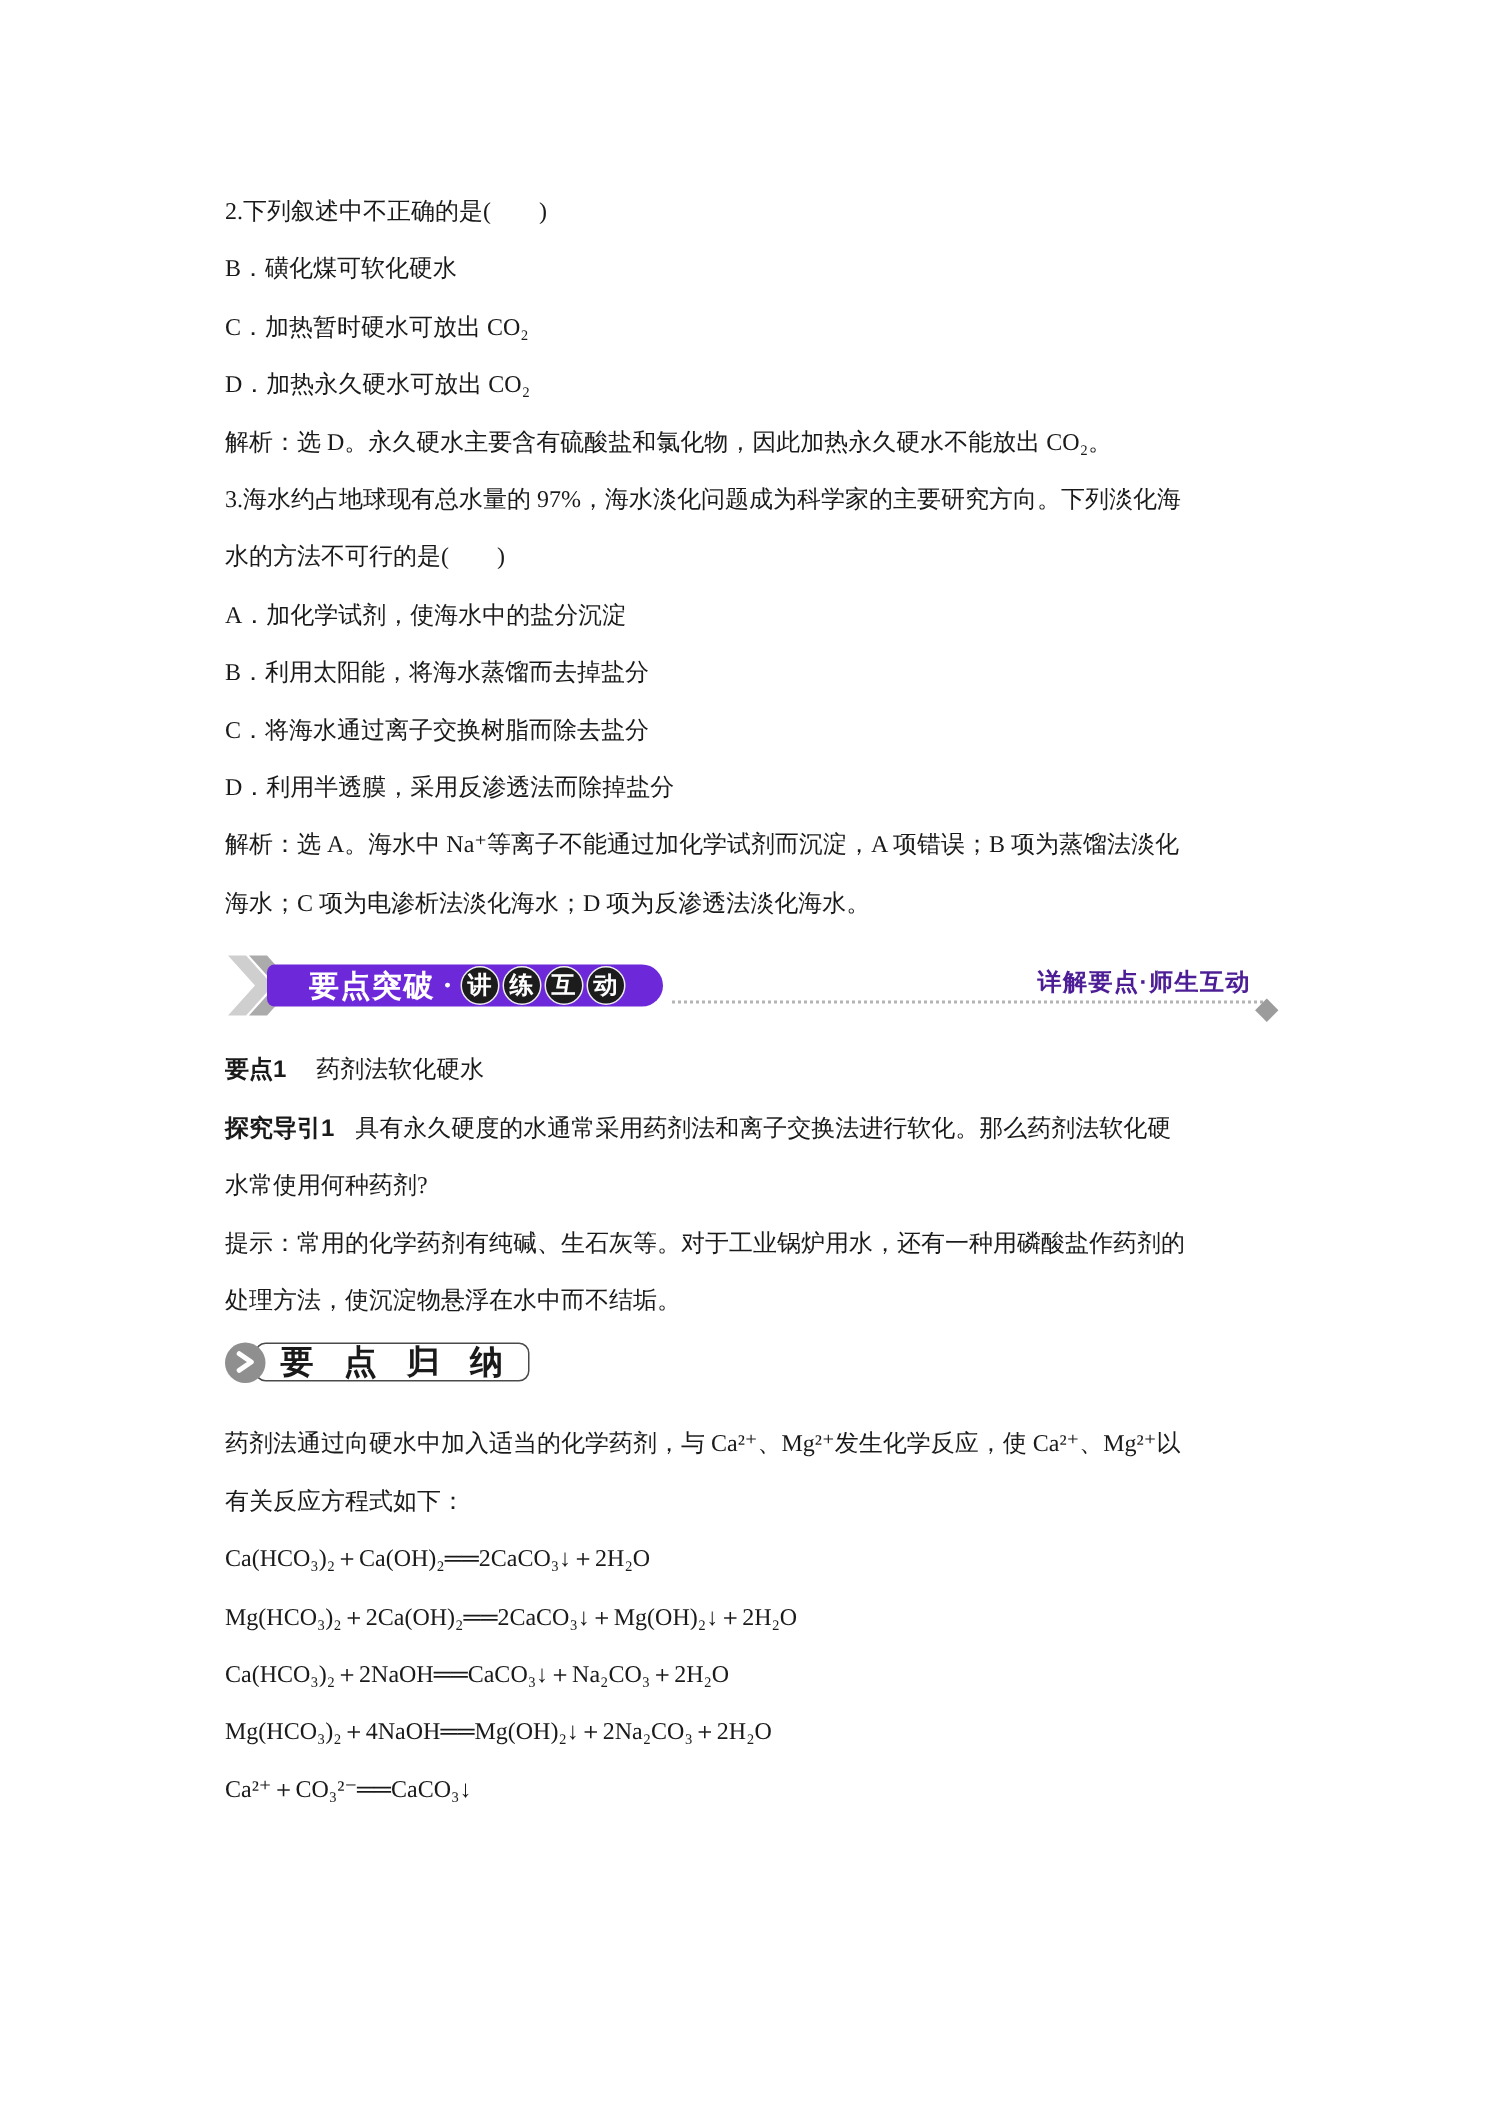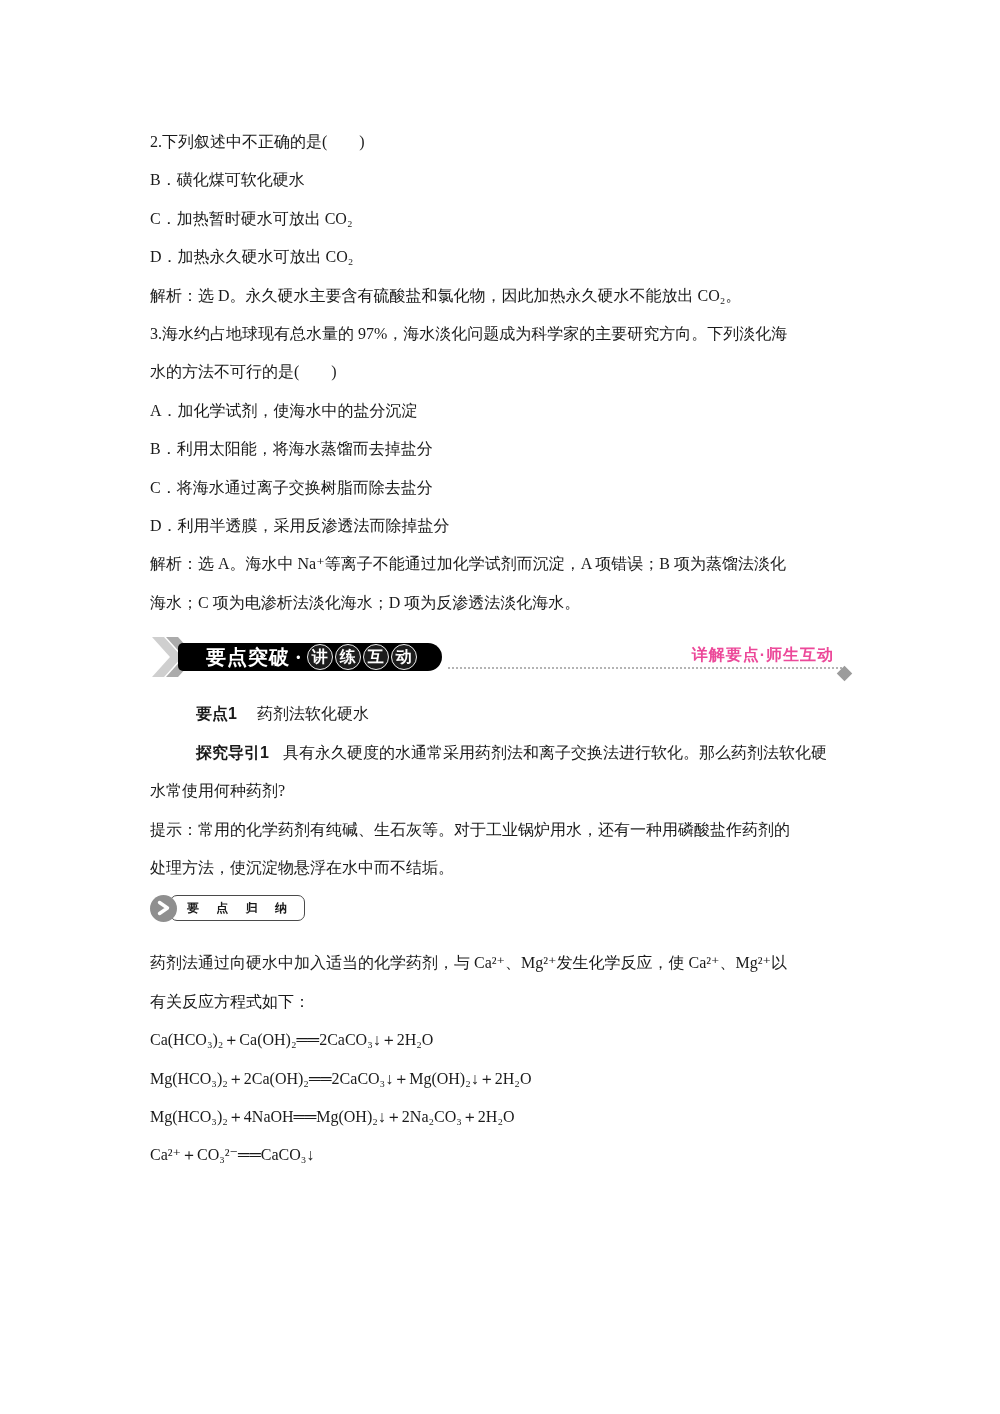--- a/index.html
+++ b/index.html
@@ -2,59 +2,59 @@
 <html><head>
 <meta charset="utf-8">
 <style>
   html,body{margin:0;padding:0;}
   body{
     width:1000px;height:1414px;background:#ffffff;position:relative;overflow:hidden;
     font-family:"Liberation Serif","DejaVu Serif",serif;color:#1a1a1a;
   }
   .content{position:absolute;left:150px;top:123px;width:704px;}
   .ln{font-size:16px;line-height:38.4px;white-space:nowrap;overflow:visible;}
-  .label-bold{font-family:"Liberation Sans","DejaVu Sans",sans-serif;font-weight:bold;margin-left:46px;}
+  .label-bold{font-family:"Liberation Sans","DejaVu Sans",sans-serif;font-weight:bold;}
   .kp-title{margin-left:20px;}
   .inq-text{margin-left:14px;}
 
   
   .banner{position:relative;height:30px;margin:20px 0 23px;}
   .banner-chevrons{position:absolute;left:-2px;top:-6px;width:50px;height:42px;}
   .banner-bar{
-    position:absolute;left:28px;top:1px;width:264px;height:28px;background:#000000;
+    position:absolute;left:28px;top:1px;width:264px;height:28px;background:#6d28d9;
     border-radius:5px 14px 14px 5px;display:flex;align-items:center;padding-left:28px;
     box-sizing:border-box;
   }
   .banner-title{
     color:#ffffff;font-weight:bold;font-size:20px;letter-spacing:1px;
     font-family:"Liberation Sans","DejaVu Sans",sans-serif;white-space:nowrap;
   }
   .banner-sepdot{color:#ffffff;font-weight:bold;font-size:20px;margin:0 3px 0 5px;}
   .circle-char{
     width:24px;height:24px;border-radius:50%;background:#1c1c1c;color:#ffffff;
     border:1.5px solid #ededed;display:inline-flex;align-items:center;justify-content:center;
     font-size:16px;font-weight:bold;margin-left:2px;flex:0 0 auto;
     font-family:"Liberation Sans","DejaVu Sans",sans-serif;
   }
   .banner-caption{
-    position:absolute;right:20px;top:3px;font-size:16px;font-weight:bold;color:#ec4899;
+    position:absolute;right:20px;top:3px;font-size:16px;font-weight:bold;color:#4c1d95;
     letter-spacing:1px;font-family:"Liberation Sans","DejaVu Sans",sans-serif;white-space:nowrap;
   }
   .banner-dotline{position:absolute;left:298px;right:8px;bottom:3px;border-bottom:2px dotted #b4b4b4;}
   .banner-diamond{position:absolute;right:4px;bottom:-7px;width:11px;height:11px;background:#9c9c9c;transform:rotate(45deg);}
 
   
   .badge-row{display:flex;align-items:center;height:26px;margin:8px 0 23px;}
   .badge-icon{
     width:27px;height:27px;border-radius:50%;background:#8f8f8f;display:flex;align-items:center;
     justify-content:center;margin-right:-7px;position:relative;z-index:2;flex:0 0 auto;
   }
   .badge-box{
     border:1.6px solid #4a4a4a;border-radius:7px;height:26px;display:flex;align-items:center;
-    padding:0 10px 0 16px;font-size:12px;font-weight:bold;letter-spacing:7px;background:#ffffff;
+    padding:0 10px 0 16px;font-size:22px;font-weight:bold;letter-spacing:7px;background:#ffffff;
     font-family:"Liberation Sans","DejaVu Sans",sans-serif;box-sizing:border-box;
   }
 </style>
 </head>
 <body>
 
 <div class="content">
 
   <div class="ln">2.下列叙述中不正确的是(　　)</div>
   <div class="ln">B．磺化煤可软化硬水</div>
@@ -108,16 +108,17 @@
       </svg>
     </span>
     <span class="badge-box">要 点 归 纳</span>
   </div>
 
   <div class="ln">药剂法通过向硬水中加入适当的化学药剂，与 Ca²⁺、Mg²⁺发生化学反应，使 Ca²⁺、Mg²⁺以</div>
   <div class="ln">有关反应方程式如下：</div>
 
   <div class="ln">Ca(HCO₃)₂＋Ca(OH)₂══2CaCO₃↓＋2H₂O</div>
   <div class="ln">Mg(HCO₃)₂＋2Ca(OH)₂══2CaCO₃↓＋Mg(OH)₂↓＋2H₂O</div>
+  <div class="ln">Ca(HCO₃)₂＋2NaOH══CaCO₃↓＋Na₂CO₃＋2H₂O</div>
   <div class="ln">Mg(HCO₃)₂＋4NaOH══Mg(OH)₂↓＋2Na₂CO₃＋2H₂O</div>
   <div class="ln">Ca²⁺＋CO₃²⁻══CaCO₃↓</div>
 
 </div>
 
 </body></html>

